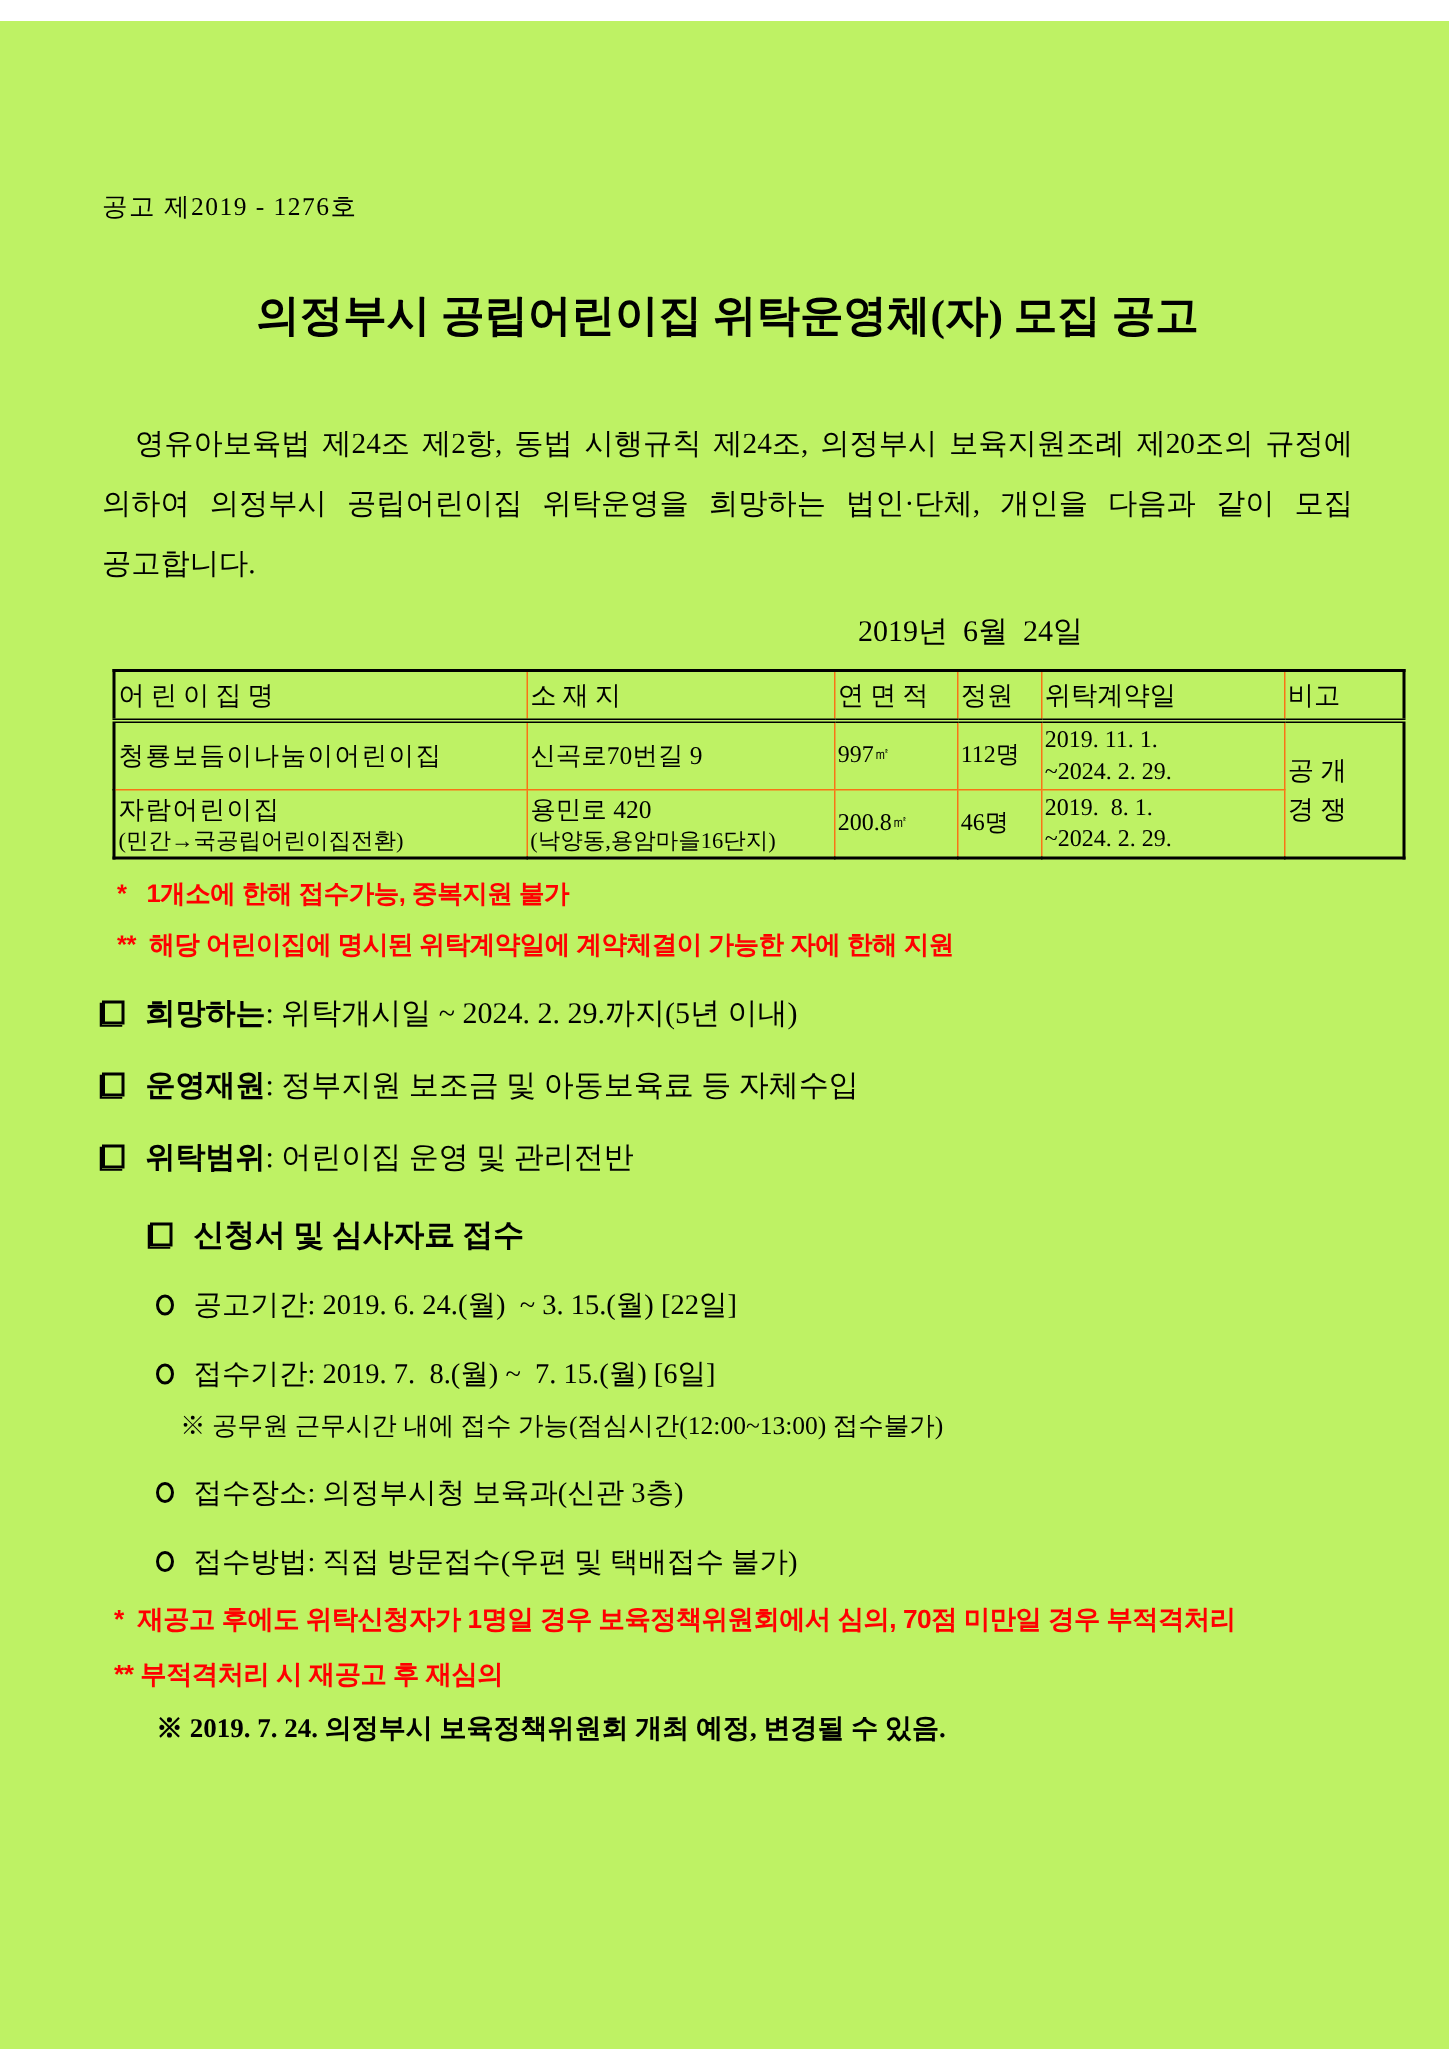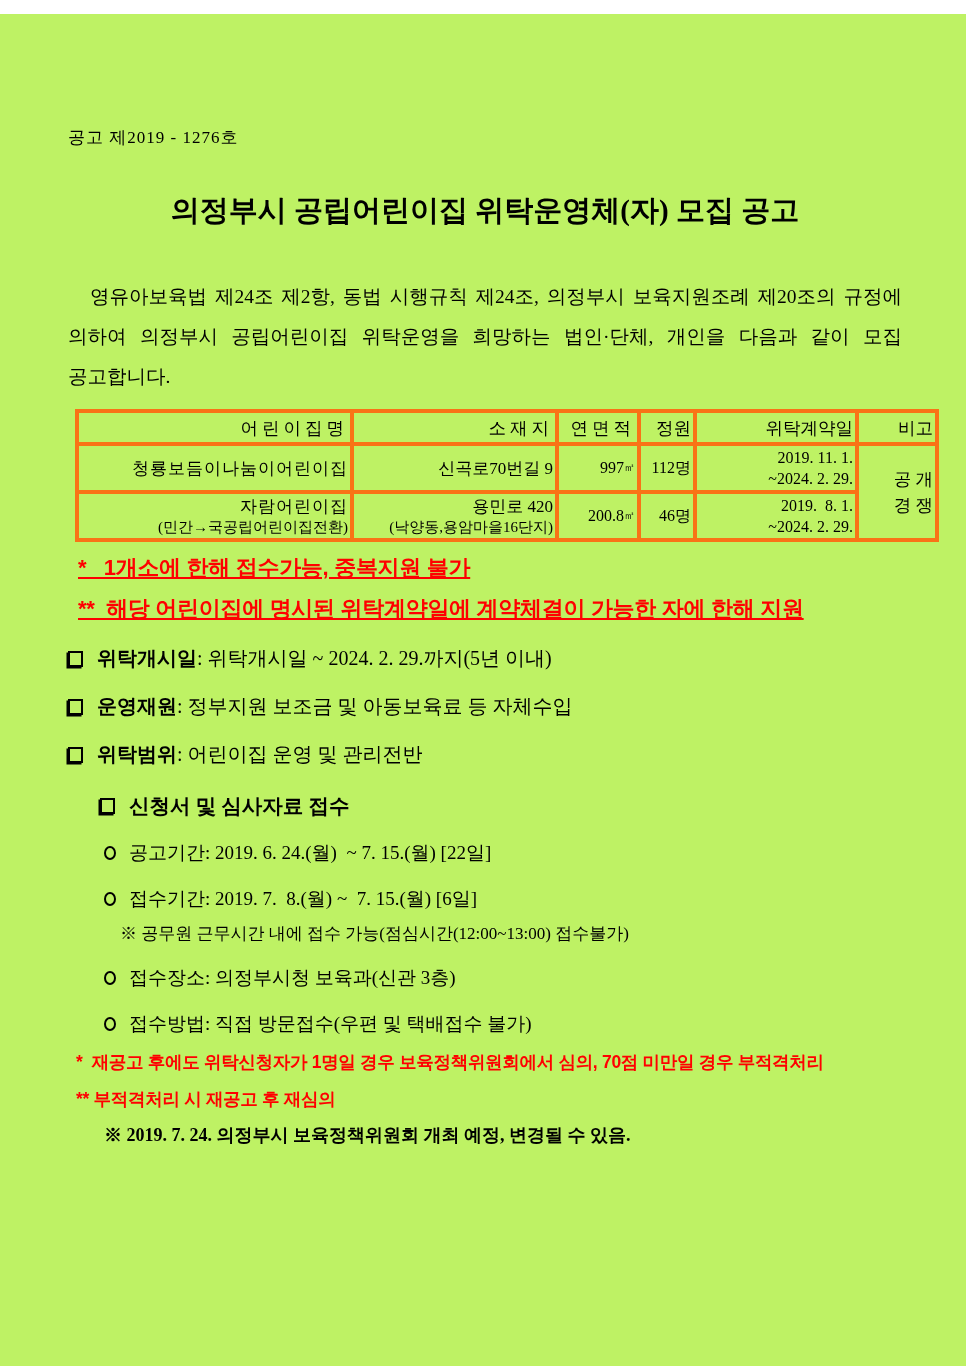--- a/index.html
+++ b/index.html
@@ -67,22 +67,22 @@
 
   
   table.facility {
     margin-top:12px;
     margin-left:7px;
     width:860px;
     border-collapse:collapse;
     table-layout:fixed;
   }
   table.facility th, table.facility td {
-    border:4px solid #f97316;
-    text-align:right;
+    border:1px solid #f97316;
+    text-align:left;
     vertical-align:middle;
     font-weight:normal;
     padding:1px 2px;
   }
   table.facility { border:2px solid #000; }
   table.facility thead th {
     height:33px;
     font-size:17.5px;
     border-bottom:3px double #000;
   }
@@ -97,25 +97,24 @@
   td.c-area { font-size:16px; }
   td.c-area .unit { font-size:11px; vertical-align:2px; }
   td.c-cap { font-size:16px; }
   td.c-date { font-size:16px; line-height:21px; }
   td.c-rem { font-size:17.5px; line-height:26px; }
 
   .red-note {
     color:#FF0000;
     font-family:"Liberation Sans","DejaVu Sans",sans-serif;
     font-weight:bold;
-    font-size:22px;
+    font-size:17px;
     margin-top:11px;
     margin-left:10px;
     letter-spacing:-0.3px;
-    text-decoration:underline;
   }
 
   .term-item {
     margin-top:21px;
     font-size:20px;
     display:flex; align-items:center;
   }
   .term-item .label { font-weight:bold; }
 
   .sub-item {
@@ -164,20 +163,21 @@
 <body>
 
 <div class="page">
 
   <div class="notice-number">공고 제2019 - 1276호</div>
 
   <h1 class="doc-title">의정부시 공립어린이집 위탁운영체(자) 모집 공고</h1>
 
   <p class="intro">영유아보육법 제24조 제2항, 동법 시행규칙 제24조, 의정부시 보육지원조례 제20조의 규정에 의하여 의정부시 공립어린이집 위탁운영을 희망하는 법인·단체, 개인을 다음과 같이 모집 공고합니다.</p>
 
+  <div class="date-line pre">2019년  6월  24일</div>
 
 
   <table class="facility">
     <colgroup>
       <col class="col-name">
         <col class="col-addr">
         <col class="col-area">
       <col class="col-cap">
         <col class="col-date">
         <col class="col-rem">
@@ -232,39 +232,39 @@
         </td>
       </tr>
     </tbody>
   </table>
 
   <div class="red-note pre">*   1개소에 한해 접수가능, 중복지원 불가</div>
   <div class="red-note pre">**  해당 어린이집에 명시된 위탁계약일에 계약체결이 가능한 자에 한해 지원</div>
 
   <div class="term-item">
     <span class="sq-bullet"></span>
-    <span><span class="label">위탁개시일</span><span class="pre">: 위탁개시일 ~ 2024. 2. 29.까지(5년 이내)</span></span>
+    <span><span class="label">희망하는</span><span class="pre">: 위탁개시일 ~ 2024. 2. 29.까지(5년 이내)</span></span>
   </div>
   <div class="term-item">
     <span class="sq-bullet"></span>
     <span><span class="label">운영재원</span><span class="pre">: 정부지원 보조금 및 아동보육료 등 자체수입</span></span>
   </div>
   <div class="term-item">
     <span class="sq-bullet"></span>
     <span><span class="label">위탁범위</span><span class="pre">: 어린이집 운영 및 관리전반</span></span>
   </div>
 
   <div class="section-heading" style="font-size:20.5px; margin-top:24px;padding-left:32px;">
     <span class="sq-bullet"></span>
     <span>신청서 및 심사자료 접수</span>
   </div>
 
   <div class="sub-item">
     <span class="circ-bullet"></span>
-    <span class="pre">공고기간: 2019. 6. 24.(월)  ~ 7. 15.(월) [22일]</span>
+    <span class="pre">공고기간: 2019. 6. 24.(월)  ~ 3. 15.(월) [22일]</span>
   </div>
   <div class="sub-item">
     <span class="circ-bullet"></span>
     <span class="pre">접수기간: 2019. 7.  8.(월) ~  7. 15.(월) [6일]</span>
   </div>
   <div class="hours-note pre">※ 공무원 근무시간 내에 접수 가능(점심시간(12:00~13:00) 접수불가)</div>
   <div class="sub-item">
     <span class="circ-bullet"></span>
     <span class="pre">접수장소: 의정부시청 보육과(신관 3층)</span>
   </div>

